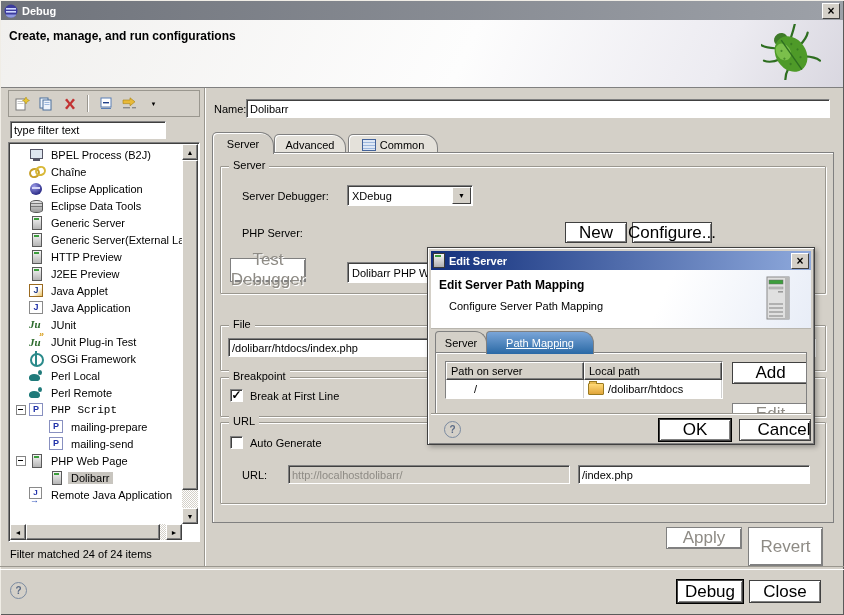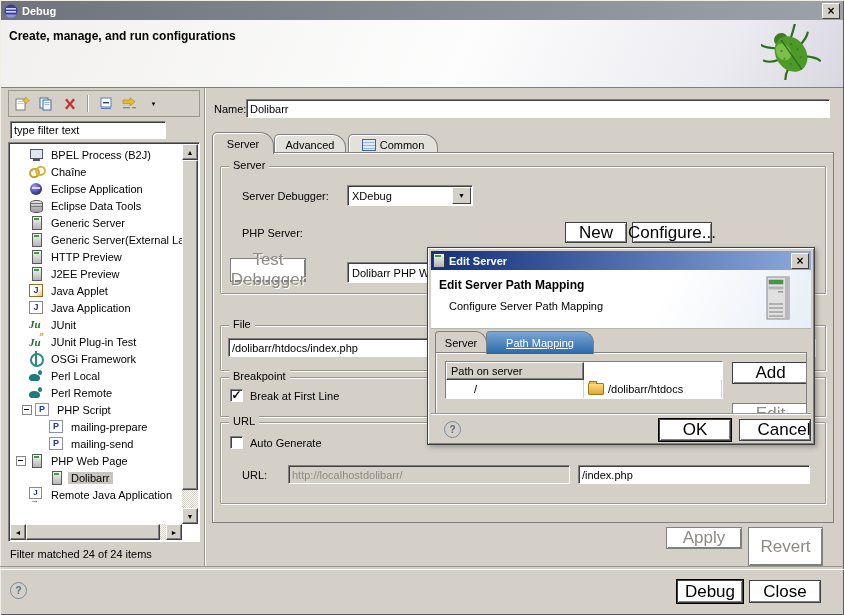--- a/index.html
+++ b/index.html
@@ -326,21 +326,21 @@
         <div class="tree-row" style="padding-left: 6px;">
           <span class="expander"></span>
           <span class="ticon perl-icon"></span>
           <span class="tlabel">Perl Local</span>
         </div>
         <div class="tree-row" style="padding-left: 6px;">
           <span class="expander"></span>
           <span class="ticon perl-icon"></span>
           <span class="tlabel">Perl Remote</span>
         </div>
-        <div class="tree-row" style="padding-left: 12px;">
+        <div class="tree-row" style="padding-left: 6px; font-family: Liberation Mono, monospace;">
           <span class="expander minus"></span>
           <span class="ticon php-icon"></span>
           <span class="tlabel">PHP Script</span>
         </div>
         <div class="tree-row" style="padding-left: 26px;">
           <span class="expander"></span>
           <span class="ticon php-icon"></span>
           <span class="tlabel">mailing-prepare</span>
         </div>
         <div class="tree-row" style="padding-left: 26px;">
@@ -469,20 +469,21 @@
       <span class="dtl">Server</span>
     </div>
     <div class="dlg-tab activeblue" style="left:58px;top:83px;width:106px;height:22px;">
       <span class="dtl">Path Mapping</span>
     </div>
 
     <div class="dlg-content">
       <div class="maptable">
         <div class="maprow maphead">
           <span class="mapcell" style="width:138px;">Path on server</span>
+          <span class="mapcell" style="width:138px;">Local path</span>
         </div>
         <div class="mapbody">
             <div class="maprow">
               <span class="mapcell" style="width: 138px; padding-left: 28px;">/</span>
               <span class="mapcell" style="width: 138px;"><span class="folder-icon"></span>/dolibarr/htdocs</span>
             </div>
           </div>
       </div>
       <button class="btn" style="left:296px;top:9px;width:77px;height:22px;">Add</button>
       <button class="btn disabled" style="left:296px;top:50px;width:77px;height:22px;">Edit</button>

